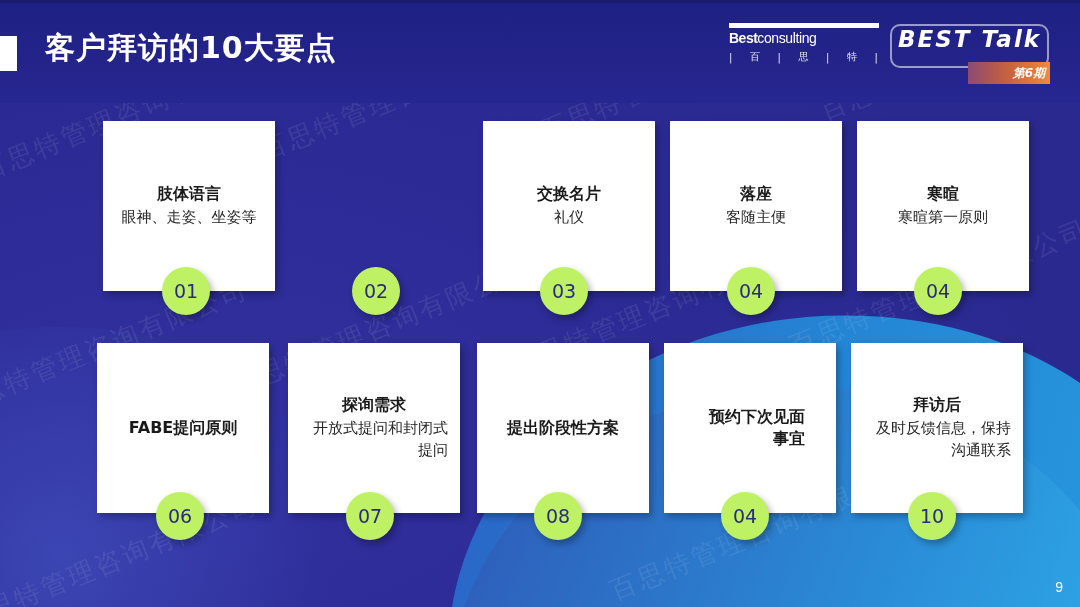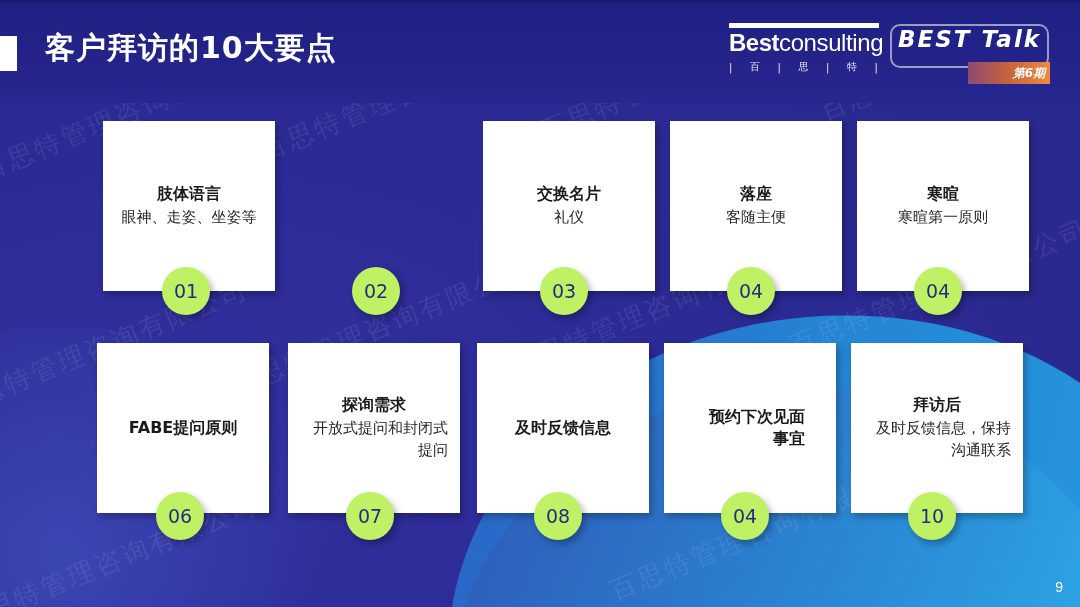--- a/index.html
+++ b/index.html
@@ -106,21 +106,21 @@
   }
   .logo-best .topbar {
     width: 150px; height: 5px;
     background: #ffffff;
     margin-bottom: 3px;
   }
   .logo-best .word {
     display: flex;
     align-items: center;
     color: #ffffff;
-    font-size: 24px;
+    font-size: 14px;
     line-height: 1;
     font-family: "Liberation Sans", sans-serif;
   }
   .logo-best .word b { font-weight: bold; letter-spacing: -.5px; }
   .logo-best .word span { font-weight: normal; letter-spacing: -.4px; }
   .logo-best .cn {
     display: flex;
     justify-content: space-between;
     align-items: center;
     margin-top: 5px;
@@ -316,21 +316,21 @@
 
   <div class="card" style="left:288px; top:343px;">
     <div class="c-title">探询需求</div>
     <div class="c-body">开放式提问和封闭式提问</div>
   </div>
   <div class="badge" style="left:346px; top:492px;">
     <span>07</span>
   </div>
 
   <div class="card" style="left:477px; top:343px;">
-    <div class="c-title no-body">及时反馈信息</div>
+    <div class="c-title no-body">提出阶段性方案</div>
 
   </div>
   <div class="badge" style="left:534px; top:492px;">
     <span>08</span>
   </div>
 
   <div class="card" style="left:664px; top:343px;padding-left:12px;">
     <div class="c-title no-body" style="max-width:110px;">预约下次见面事宜</div>
 
   </div>

